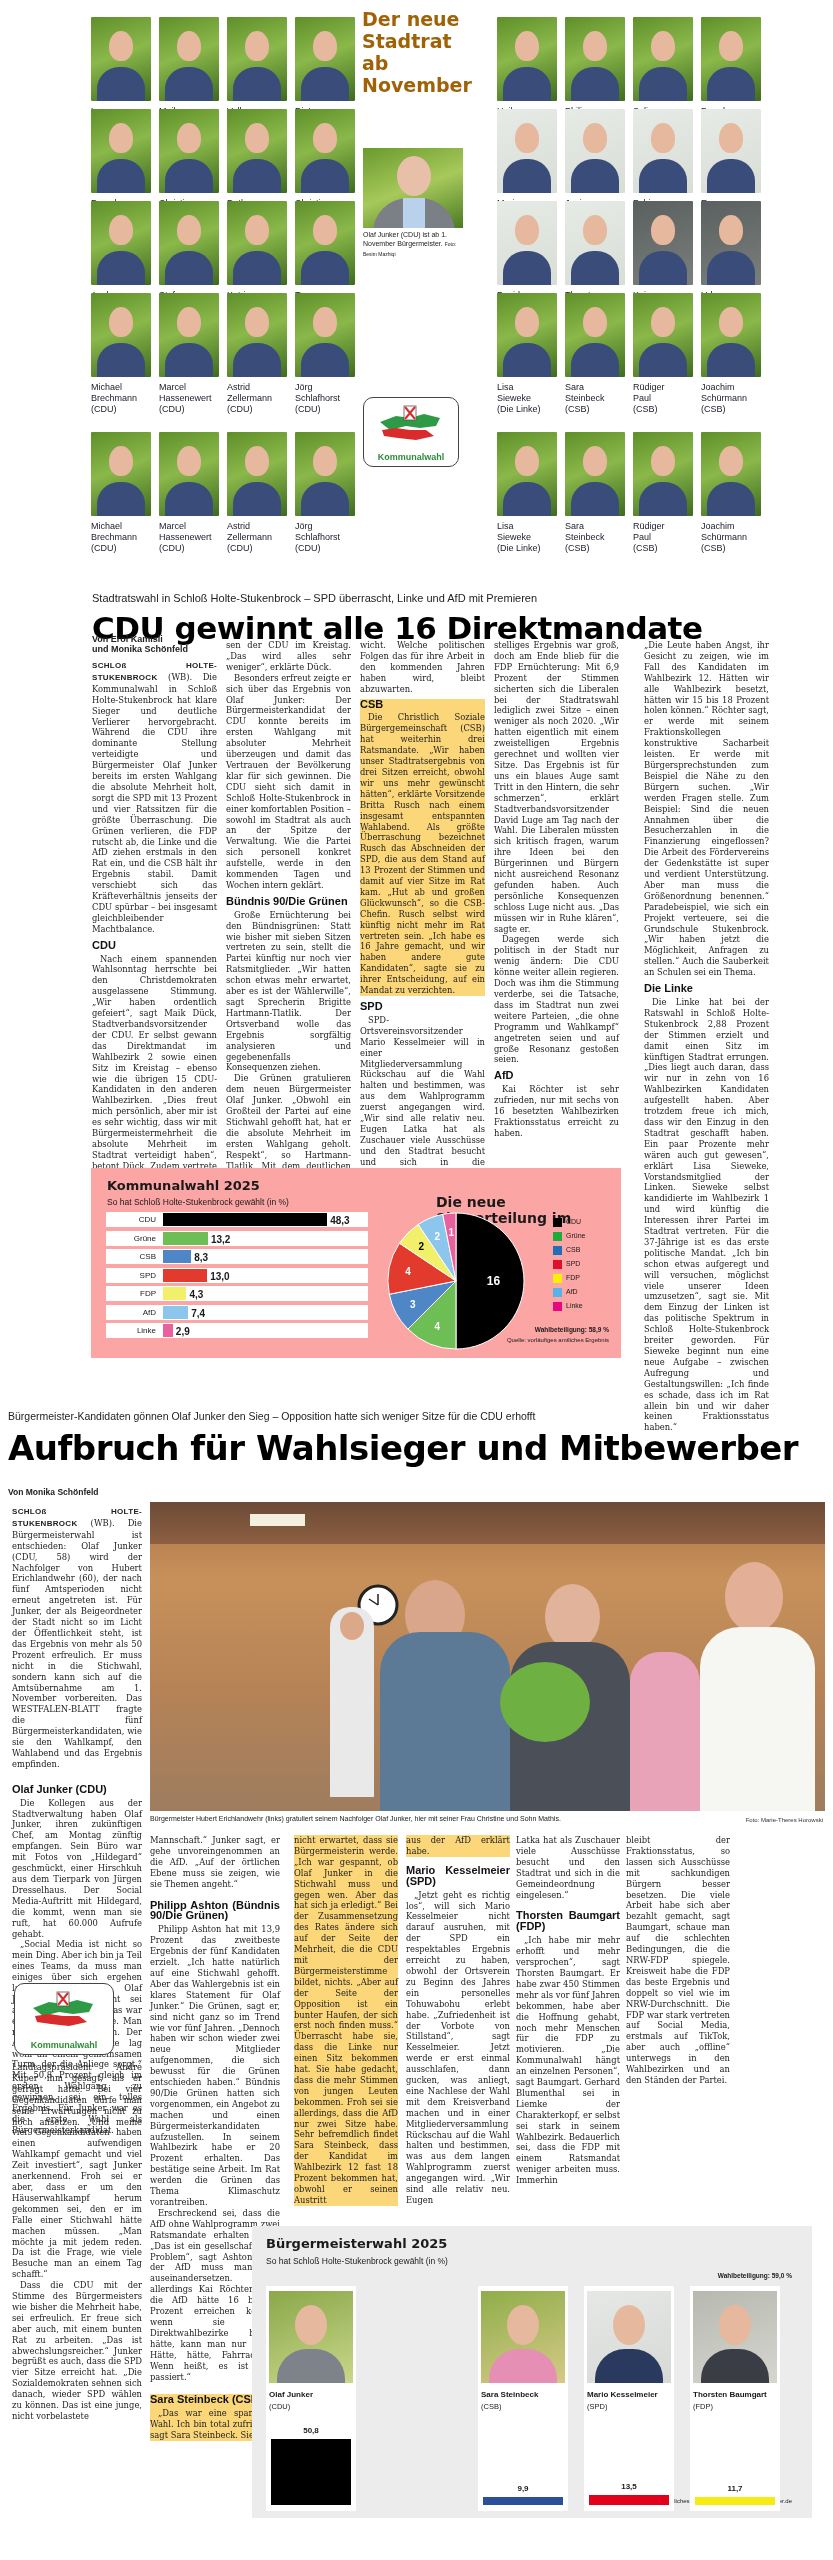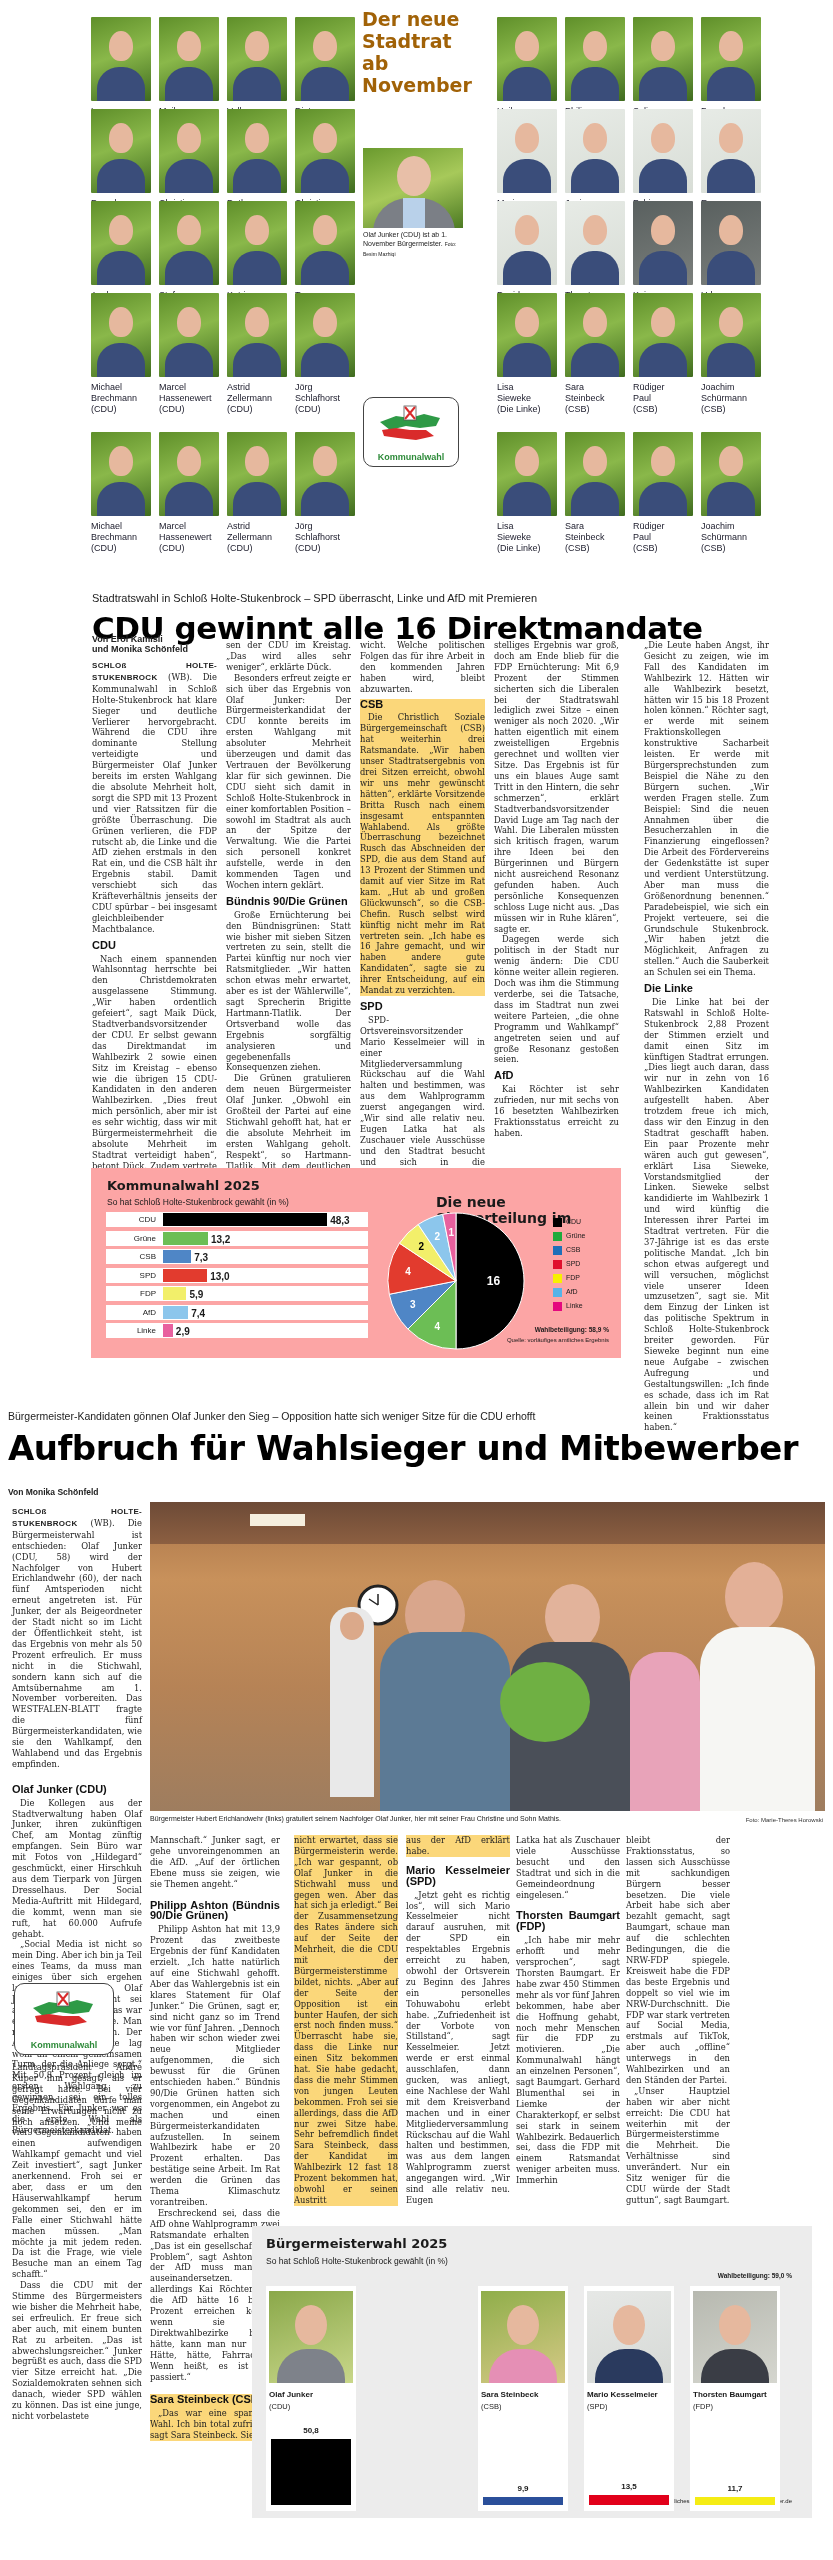--- a/index.html
+++ b/index.html
@@ -526,29 +526,29 @@
       <div class="bar-label" style="left: 0px; top: 3px;">CDU</div>
       <div class="bar" style="left: 57px; top: 1px; width: 164.22px; background: rgb(0, 0, 0);"></div>
       <div class="bar-val" style="left: 224.22px; top: 3px;">48,3</div>
       <div class="bar-row" style="left: 0px; top: 18.5px; width: 262px;"></div>
       <div class="bar-label" style="left: 0px; top: 21.5px;">Grüne</div>
       <div class="bar" style="left: 57px; top: 19.5px; width: 44.88px; background: rgb(108, 190, 85);"></div>
       <div class="bar-val" style="left: 104.88px; top: 21.5px;">13,2</div>
       <div class="bar-row" style="left: 0px; top: 37px; width: 262px;"></div>
       <div class="bar-label" style="left: 0px; top: 40px;">CSB</div>
       <div class="bar" style="left: 57px; top: 38px; width: 28.22px; background: rgb(79, 134, 198);"></div>
-      <div class="bar-val" style="left: 88.22px; top: 40px;">7,3</div>
+      <div class="bar-val" style="left: 88.22px; top: 40px;">8,3</div>
       <div class="bar-row" style="left: 0px; top: 55.5px; width: 262px;"></div>
       <div class="bar-label" style="left: 0px; top: 58.5px;">SPD</div>
       <div class="bar" style="left: 57px; top: 56.5px; width: 44.2px; background: rgb(226, 59, 46);"></div>
       <div class="bar-val" style="left: 104.2px; top: 58.5px;">13,0</div>
       <div class="bar-row" style="left: 0px; top: 74px; width: 262px;"></div>
       <div class="bar-label" style="left: 0px; top: 77px;">FDP</div>
       <div class="bar" style="left: 57px; top: 75px; width: 23.46px; background: rgb(242, 239, 106);"></div>
-      <div class="bar-val" style="left: 83.46px; top: 77px;">5,9</div>
+      <div class="bar-val" style="left: 83.46px; top: 77px;">4,3</div>
       <div class="bar-row" style="left: 0px; top: 92.5px; width: 262px;"></div>
       <div class="bar-label" style="left: 0px; top: 95.5px;">AfD</div>
       <div class="bar" style="left: 57px; top: 93.5px; width: 25.16px; background: rgb(140, 198, 236);"></div>
       <div class="bar-val" style="left: 85.16px; top: 95.5px;">7,4</div>
       <div class="bar-row" style="left: 0px; top: 111px; width: 262px;"></div>
       <div class="bar-label" style="left: 0px; top: 114px;">Linke</div>
       <div class="bar" style="left: 57px; top: 112px; width: 9.86px; background: rgb(232, 96, 158);"></div>
       <div class="bar-val" style="left: 69.86px; top: 114px;">2,9</div>
     </div>
 
@@ -653,21 +653,20 @@
 </div>
 
 <div class="col" style="left:516px;top:1835px;width:104px;height:270px;">
   <p class="noind">Latka hat als Zuschauer viele Ausschüsse besucht und den Stadtrat und sich in die Gemeindeordnung eingelesen.“</p>
   <h3 style="margin-top:10px;">Thorsten Baumgart (FDP)</h3>
   <p>„Ich habe mir mehr erhofft und mehr versprochen“, sagt Thorsten Baumgart. Er habe zwar 450 Stimmen mehr als vor fünf Jahren bekommen, habe aber die Hoffnung gehabt, noch mehr Menschen für die FDP zu motivieren. „Die Kommunalwahl hängt an einzelnen Personen“, sagt Baumgart. Gerhard Blumenthal sei in Liemke der Charakterkopf, er selbst sei stark in seinem Wahlbezirk. Bedauerlich sei, dass die FDP mit einem Ratsmandat weniger arbeiten muss. Immerhin</p>
 </div>
 
 <div class="col" style="left:626px;top:1835px;width:104px;height:270px;">
   <p class="noind">bleibt der Fraktionsstatus, so lassen sich Ausschüsse mit sachkundigen Bürgern besser besetzen. Die viele Arbeit habe sich aber bezahlt gemacht, sagt Baumgart, schaue man auf die schlechten Bedingungen, die die NRW-FDP spiegele. Kreisweit habe die FDP das beste Ergebnis und doppelt so viel wie im NRW-Durchschnitt. Die FDP war stark vertreten auf Social Media, erstmals auf TikTok, aber auch „offline“ unterwegs in den Wahlbezirken und an den Ständen der Partei.</p>
-  <p>„Unser Hauptziel haben wir aber nicht erreicht: Die CDU hat weiterhin mit der Bürgermeisterstimme die Mehrheit. Die Verhältnisse sind unverändert. Nur ein Sitz weniger für die CDU würde der Stadt guttun“, sagt Baumgart.</p>
 </div>
 
 <div class="chart-box" style="left:252px;top:2226px;width:560px;height:292px;background:#ececec;">
   <div class="abs" style="left:14px;top:10px;font-family:'DejaVu Sans',sans-serif;font-weight:bold;font-size:13px;">Bürgermeisterwahl 2025</div>
   <div class="abs sans" style="left:14px;top:30px;font-size:8.5px;">So hat Schloß Holte-Stukenbrock gewählt (in %)</div>
   <div class="abs sans" style="right:20px;top:46px;font-size:6.5px;font-weight:bold;">Wahlbeteiligung: 59,0 %</div>
   <div id="mayor-cards"></div>
   <div class="abs sans" style="right:20px;top:272px;font-size:6px;">Vorläufiges amtliches Endergebnis, Quelle: votemanager.de</div>
 <div class="cand-card" style="left: 14px; top: 60px;">
       <div class="cand-photo" style="background:linear-gradient(160deg,#8aa84a,#c9d78a)">

